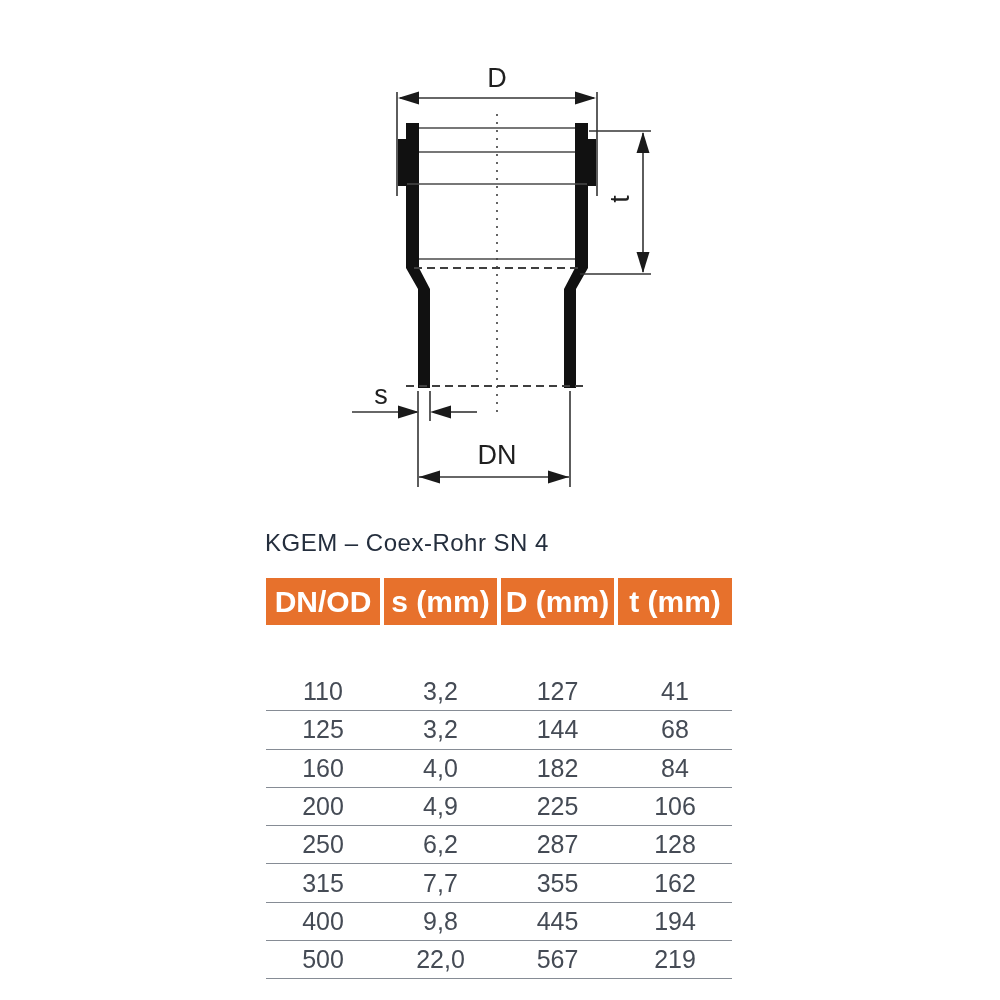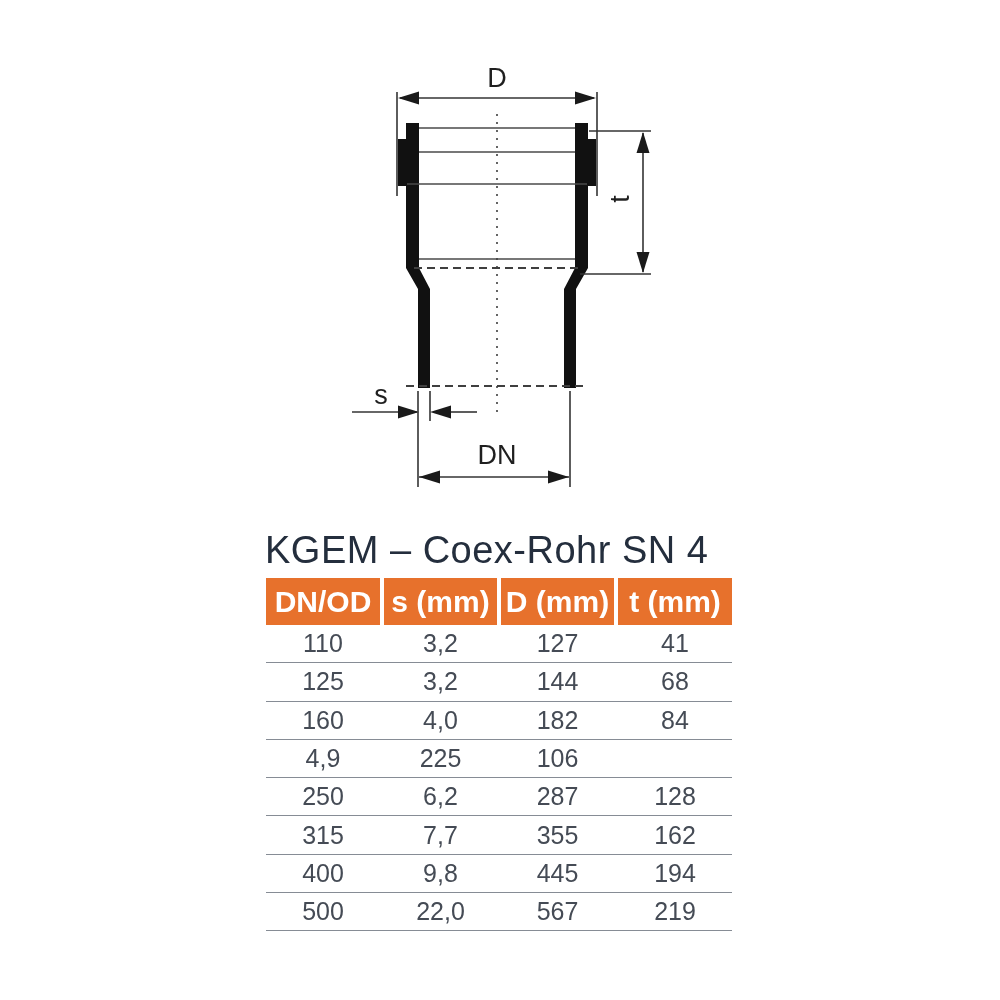--- a/index.html
+++ b/index.html
@@ -4,31 +4,31 @@
 <style>
   html,body { margin:0; padding:0; background:#ffffff; }
   .page {
     position:relative; width:1000px; height:1000px; background:#ffffff;
     font-family:"Liberation Sans", sans-serif; overflow:hidden;
   }
   .drawing-svg { position:absolute; left:0; top:0; }
   .dim-label { font-family:"Liberation Sans", sans-serif; font-size:27px; fill:#1f1f1f; }
   .page-title {
     position:absolute; left:265px; top:529px;
-    font-size:38px; color:#242E3D; letter-spacing:0.5px; white-space:nowrap;
+    font-size:24px; color:#242E3D; letter-spacing:0.5px; white-space:nowrap;
   }
   .spec-table { position:absolute; left:266px; top:578px; width:466px; }
   .thead {
     display:grid; grid-template-columns:114px 113px 113px 114px; column-gap:4px;
   }
   .thcell {
     background:#E7712C; color:#ffffff; font-weight:bold; font-size:30px;
     height:47px; display:flex; align-items:center; justify-content:center;
   }
-  .tbody { width:466px; }
+  .tbody { width:466px;margin-top:48px; }
   .trow {
     display:grid; grid-template-columns:114px 113px 113px 114px; column-gap:4px;
     height:37.3px; border-bottom:1.5px solid #868C95;
   }
   .tcell {
     display:flex; align-items:center; justify-content:center;
     font-size:25px; color:#454B55;
   }
 </style>
 </head>
@@ -115,20 +115,21 @@
           <div class="tcell">144</div>
           <div class="tcell">68</div>
         </div>
         <div class="trow">
           <div class="tcell">160</div>
           <div class="tcell">4,0</div>
           <div class="tcell">182</div>
           <div class="tcell">84</div>
         </div>
         <div class="trow">
+          <div class="tcell">200</div>
           <div class="tcell">4,9</div>
           <div class="tcell">225</div>
           <div class="tcell">106</div>
         </div>
         <div class="trow">
           <div class="tcell">250</div>
           <div class="tcell">6,2</div>
           <div class="tcell">287</div>
           <div class="tcell">128</div>
         </div>

